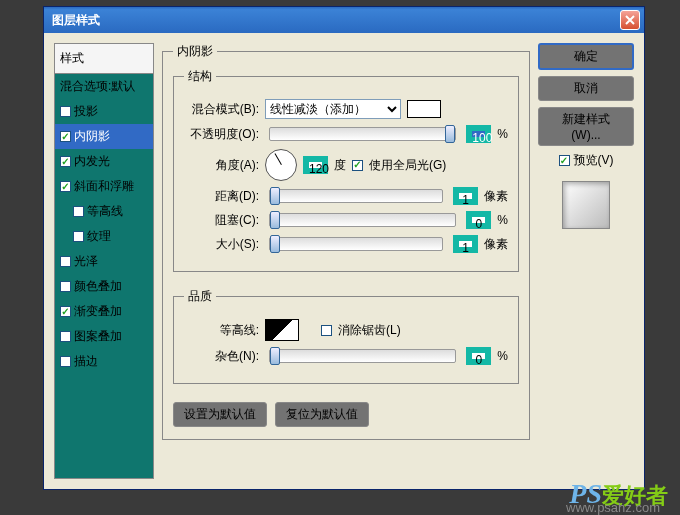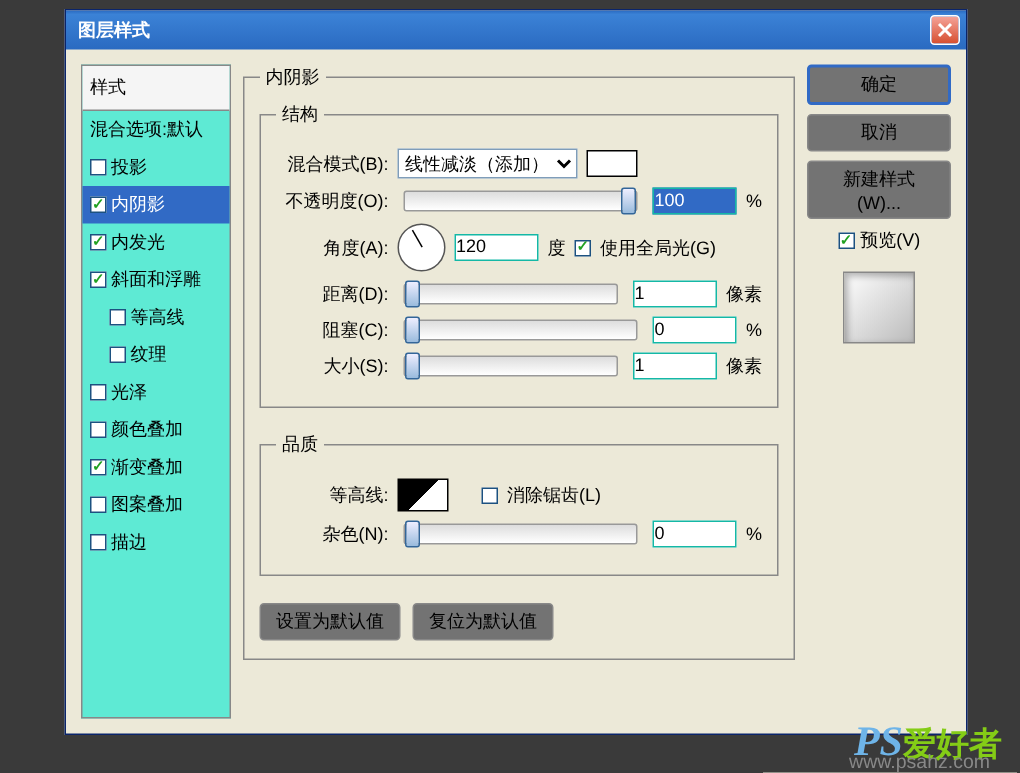--- a/index.html
+++ b/index.html
@@ -3,37 +3,37 @@
 <meta charset="utf-8">
 <style>
 *{box-sizing:border-box;margin:0;padding:0;font-family:"SimSun","Microsoft YaHei",sans-serif;font-size:12px}
 body{background:#3a3a3a;width:680px;height:515px;position:relative}
 .window{position:absolute;left:43px;top:6px;width:602px;height:484px;background:#ece9d8;border:1px solid #0a246a}
 .titlebar{background:linear-gradient(#2a6ac1,#3b82d6 10%,#2a6ac1);height:26px;display:flex;align-items:center;padding:0 4px;color:#fff;font-weight:bold}
 .titlebar span{flex:1;padding-left:4px}
 .closebtn{width:20px;height:20px;background:linear-gradient(#f5a398,#d64f30);border:1px solid #fff;border-radius:3px;display:flex;align-items:center;justify-content:center;cursor:pointer}
 .closebtn svg{width:10px;height:10px}
 .body{display:flex;padding:10px;gap:8px;height:calc(100% - 26px)}
-.styles-panel{width:100px;border:1px solid #888;background:#5eead4}
+.styles-panel{width:100px;border:1px solid #888;background:#0f766e}
 .styles-header{border-bottom:1px solid #888;padding:6px 5px;background:#f5f5f5}
 .style-item{padding:4px 5px;display:flex;align-items:center;gap:3px;cursor:pointer}
 .style-item.selected{background:#316ac5;color:#fff}
 .style-item.indent{padding-left:18px}
 .chk{width:11px;height:11px;border:1px solid #1c5180;background:#fff;display:inline-flex;align-items:center;justify-content:center;flex-shrink:0}
 .chk.checked::after{content:"✓";color:#21a121;font-size:10px;font-weight:bold;line-height:1}
 .center{flex:1;display:flex;flex-direction:column;gap:6px}
 fieldset{border:1px solid #888;padding:8px 10px 12px;border-radius:0}
 legend{padding:0 4px}
 .row{display:flex;align-items:center;margin:6px 0;gap:6px}
 .lbl{width:75px;text-align:right;display:inline-block}
 select{border:1px solid #7f9db9;height:20px;font-size:12px;background:#fff}
 .swatch{width:34px;height:18px;border:1px solid #000;background:#fff;display:inline-block}
 .slider{flex:1;height:14px;position:relative;margin:0 4px;background:linear-gradient(#ddd,#fff);border:1px solid #999;border-radius:2px;min-width:100px}
 .slider .thumb{position:absolute;top:-3px;width:10px;height:18px;background:linear-gradient(#eef,#9bd);border:1px solid #369;border-radius:2px}
-.numbox{width:56px;height:18px;border:1px solid #14b8a6;text-align:left;background:#fff}
+.numbox{width:25px;height:18px;border:6px solid #14b8a6;text-align:center;background:#fff}
 .numbox.sel{background:#316ac5;color:#fff}
 .anglectl{width:32px;height:32px;border:1px solid #555;border-radius:50%;position:relative;background:#fff}
 .anglectl .hand{position:absolute;left:50%;top:50%;width:13px;height:1px;background:#000;transform-origin:0 0;transform:rotate(-120deg)}
 .contour{width:34px;height:22px;border:1px solid #000;background:linear-gradient(135deg,#000 0 50%,#fff 50% 100%);display:inline-block}
 .btnrow{display:flex;gap:8px;justify-content:flex-start;margin-top:18px}
 .btn{border:1px solid #888;background:#737373;padding:3px 10px;border-radius:3px;cursor:pointer;min-width:80px;text-align:center}
 .btn.primary{border:2px solid #316ac5}
 .right{width:96px;display:flex;flex-direction:column;gap:6px;align-items:stretch}
 .previewbox{width:48px;height:48px;border:1px solid #888;background:linear-gradient(135deg,#fff,#bbb);align-self:center;margin-top:6px;box-shadow:inset 2px 2px 5px rgba(0,0,0,.3)}
 .chkrow{display:flex;align-items:center;gap:4px}
@@ -109,21 +109,21 @@
     </div>
 
     <div class="center">
       <fieldset>
         <legend>内阴影</legend>
         <fieldset>
           <legend>结构</legend>
 
           <div class="row">
             <span class="lbl">混合模式(B):</span>
-            <select style="width:120px"><option>线性减淡（添加）</option></select>
+            <select style="width:136px"><option>线性减淡（添加）</option></select>
             <span class="swatch"></span>
           </div>
 
           <div class="row">
             <span class="lbl">不透明度(O):</span>
             <div class="slider">
                 <div class="thumb" style="left:calc(100% - 10px)"></div>
               </div>
             <span class="numbox sel">100</span>
             <span>%</span>

